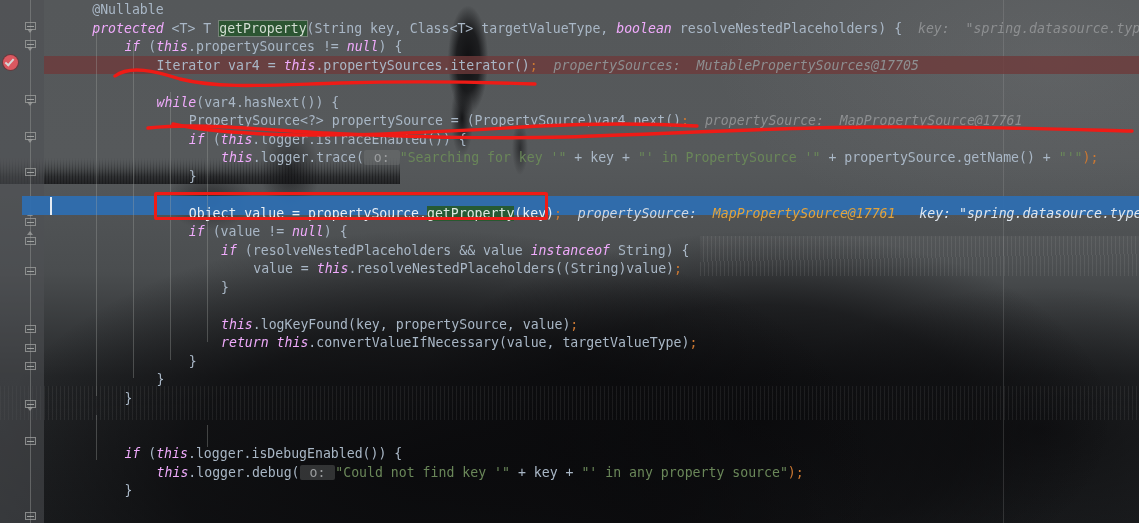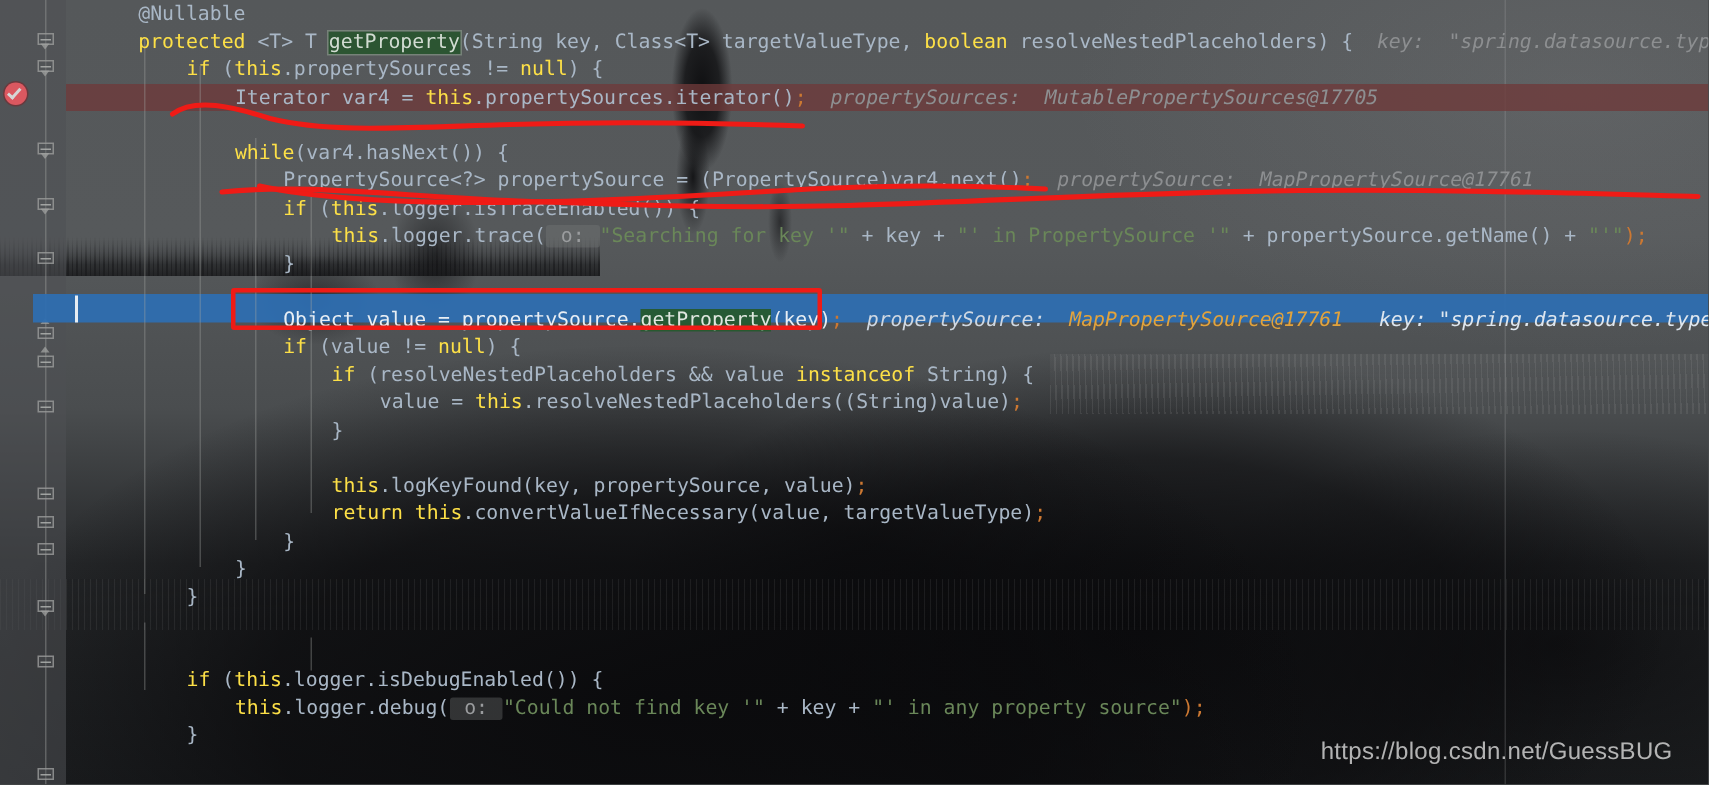--- a/index.html
+++ b/index.html
@@ -147,21 +147,21 @@
   .lb.selline   { background: rgba(46,110,176,.95); }
   .lb.selline.gut { left: 22px; }
 
   
   .indent {
     position: absolute; width: 1px;
     background: rgba(160,162,160,.35);
   }
 
   
-  .kw   { color: #fde047; }        
+  .kw   { color: #f0abfc; font-style: italic; }        
   .pl   { color: #a9b7c6; }        
   .str  { color: #6a8759; }        
   .sem  { color: #cc7832; }        
   .hint { color: #8d8f91; font-style: italic; }
   .param-chip {
     color: #9a9c9e;
     background: rgba(120,122,124,.35);
     border-radius: 2px;
     padding: 0 2px;
     font-style: normal;
@@ -313,14 +313,13 @@
   </div>
 
   <div class="ann" style="left:146px; top:120px;">
     <svg width="990" height="26" viewBox="0 0 990 26">
       <path d="M2 8 C 60 2, 120 11, 200 14 C 280 17, 340 19, 420 17 C 520 14, 620 8, 720 7 C 820 6, 910 9, 986 11" stroke="#ef1b16" stroke-width="3.4" fill="none" stroke-linecap="round"></path>
     </svg>
   </div>
 
   <div class="redbox" style="left:154px; top:192px; width:394px; height:28px;"></div>
 
-  <div class="watermark">https://blog.csdn.net/GuessBUG</div>
 </div>
 
 </body></html>

